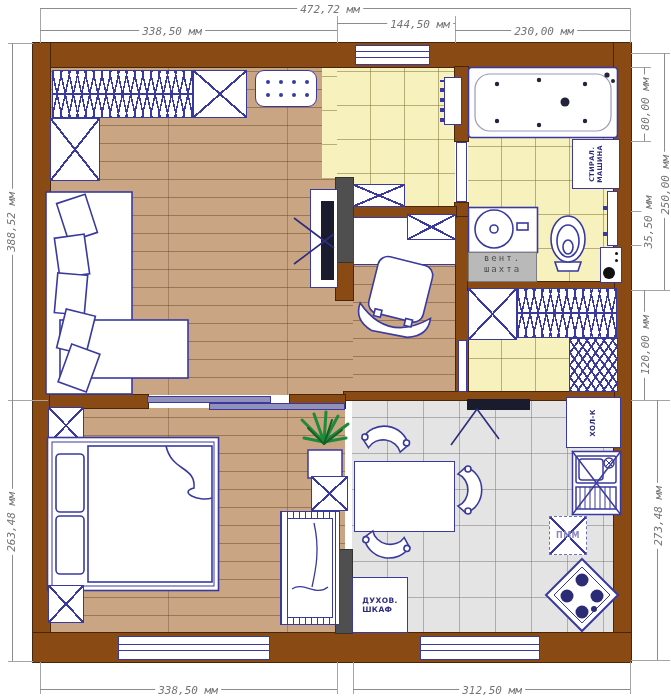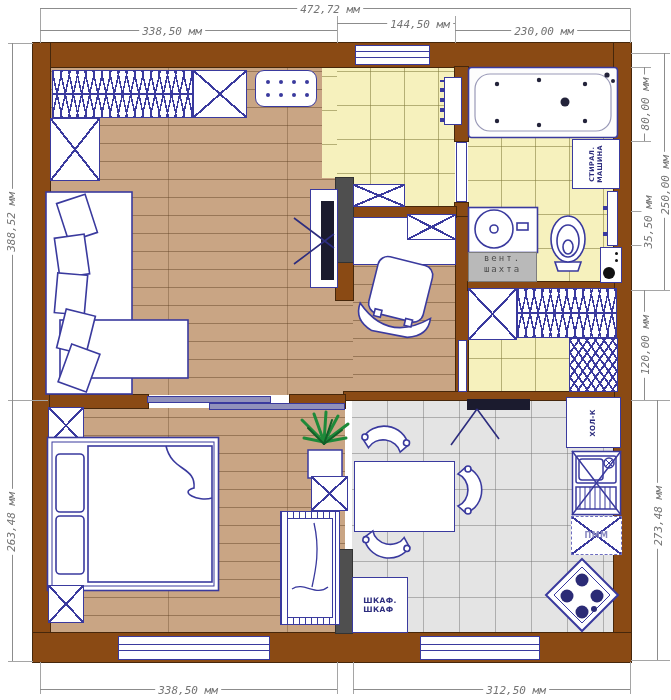--- a/index.html
+++ b/index.html
@@ -213,37 +213,37 @@
       <rect x="1.5" y="1.5" width="48" height="63"></rect>
       <rect x="5" y="6" width="40" height="27" rx="2"></rect>
       <rect x="8" y="9" width="24" height="21" rx="3"></rect>
       <circle cx="38" cy="13" r="5"></circle>
       <path d="M35,10 L41,16 M41,10 L35,16" stroke-width="1"></path>
       <rect x="5" y="37" width="40" height="22"></rect>
       <path d="M9,37 V59 M14,37 V59 M19,37 V59 M24,37 V59 M29,37 V59 M34,37 V59 M39,37 V59" stroke-width="1"></path>
       <path d="M1,1 L50,65 M50,1 L1,65" fill="none"></path>
     </g>
   </svg>
-  <div class="a dishwasher" style="left:571px;top:516px;width:51px;height:39px;">
+  <div class="a dishwasher" style="left:549px;top:516px;width:38px;height:39px;">
     <span class="flabel" style="color:#8888c0;font-size:8px;">ПММ</span>
   </div>
   <svg class="a" style="left:542px;top:555px;" width="80" height="80" viewBox="0 0 80 80">
     <polygon points="40,4 76,40 40,76 4,40" fill="#fff" stroke="#3a3a9e" stroke-width="2"></polygon>
     <polygon points="40,12 68,40 40,68 12,40" fill="none" stroke="#3a3a9e" stroke-width="1"></polygon>
     <g fill="#2b2b76">
       <circle cx="40" cy="25" r="6.5"></circle>
         <circle cx="25" cy="41" r="6.5"></circle>
       <circle cx="55" cy="41" r="6.5"></circle>
         <circle cx="40" cy="57" r="6.5"></circle>
       <circle cx="52" cy="54" r="3"></circle>
     </g>
   </svg>
   <div class="a furn" style="left:352px;top:577px;width:56px;height:56px;display:flex;align-items:center;justify-content:center;">
     <div class="flabel" style="text-align:left;">
-      <span>ШКАФ.</span><br><span>ШКАФ</span>
+      <span>ДУХОВ.</span><br><span>ШКАФ</span>
     </div>
   </div>
   <div class="a furn" style="left:354px;top:461px;width:101px;height:71px;"></div>
   <svg class="a" style="left:358px;top:410px;" width="56" height="56" viewBox="0 0 56 56">
     <g transform="rotate(8 28 28)" fill="#fff" stroke="#3a3a9e" stroke-width="1.6">
       <path d="M5,32 A24,22 0 0 1 51,32 L44,40 A17,15 0 0 0 12,40 Z"></path>
       <circle cx="7" cy="30" r="3"></circle>
         <circle cx="49" cy="30" r="3"></circle>
     </g>
   </svg>
@@ -335,21 +335,21 @@
   <div class="a dl" style="left:664px;top:53px;width:1px;height:237px;"></div>
   <div class="a dl" style="left:644px;top:211px;width:1px;height:34px;"></div>
   <div class="a dl" style="left:644px;top:290px;width:1px;height:110px;"></div>
   <div class="a dl" style="left:657px;top:400px;width:1px;height:260px;"></div>
 
   <div class="dim" style="left:330px;top:9px;">472,72 мм</div>
   <div class="dim" style="left:172px;top:31px;">338,50 мм</div>
   <div class="dim" style="left:376px;top:24px;margin-left:44px;">144,50 мм</div>
   <div class="dim" style="left:544px;top:31px;">230,00 мм</div>
   <div class="dim" style="left:188px;top:690px;">338,50 мм</div>
-  <div class="dim" style="left:516px;top:690px;">312,50 мм</div>
+  <div class="dim" style="left:492px;top:690px;">312,50 мм</div>
   <div class="dim dimv" style="left:11px;top:222px;">388,52 мм</div>
   <div class="dim dimv" style="left:11px;top:522px;">263,48 мм</div>
   <div class="dim dimv" style="left:645px;top:104px;">80,00 мм</div>
   <div class="dim dimv" style="left:665px;top:185px;">250,00 мм</div>
   <div class="dim dimv" style="left:648px;top:222px;">35,50 мм</div>
   <div class="dim dimv" style="left:645px;top:345px;">120,00 мм</div>
   <div class="dim dimv" style="left:658px;top:516px;">273,48 мм</div>
 
 </div>
 

